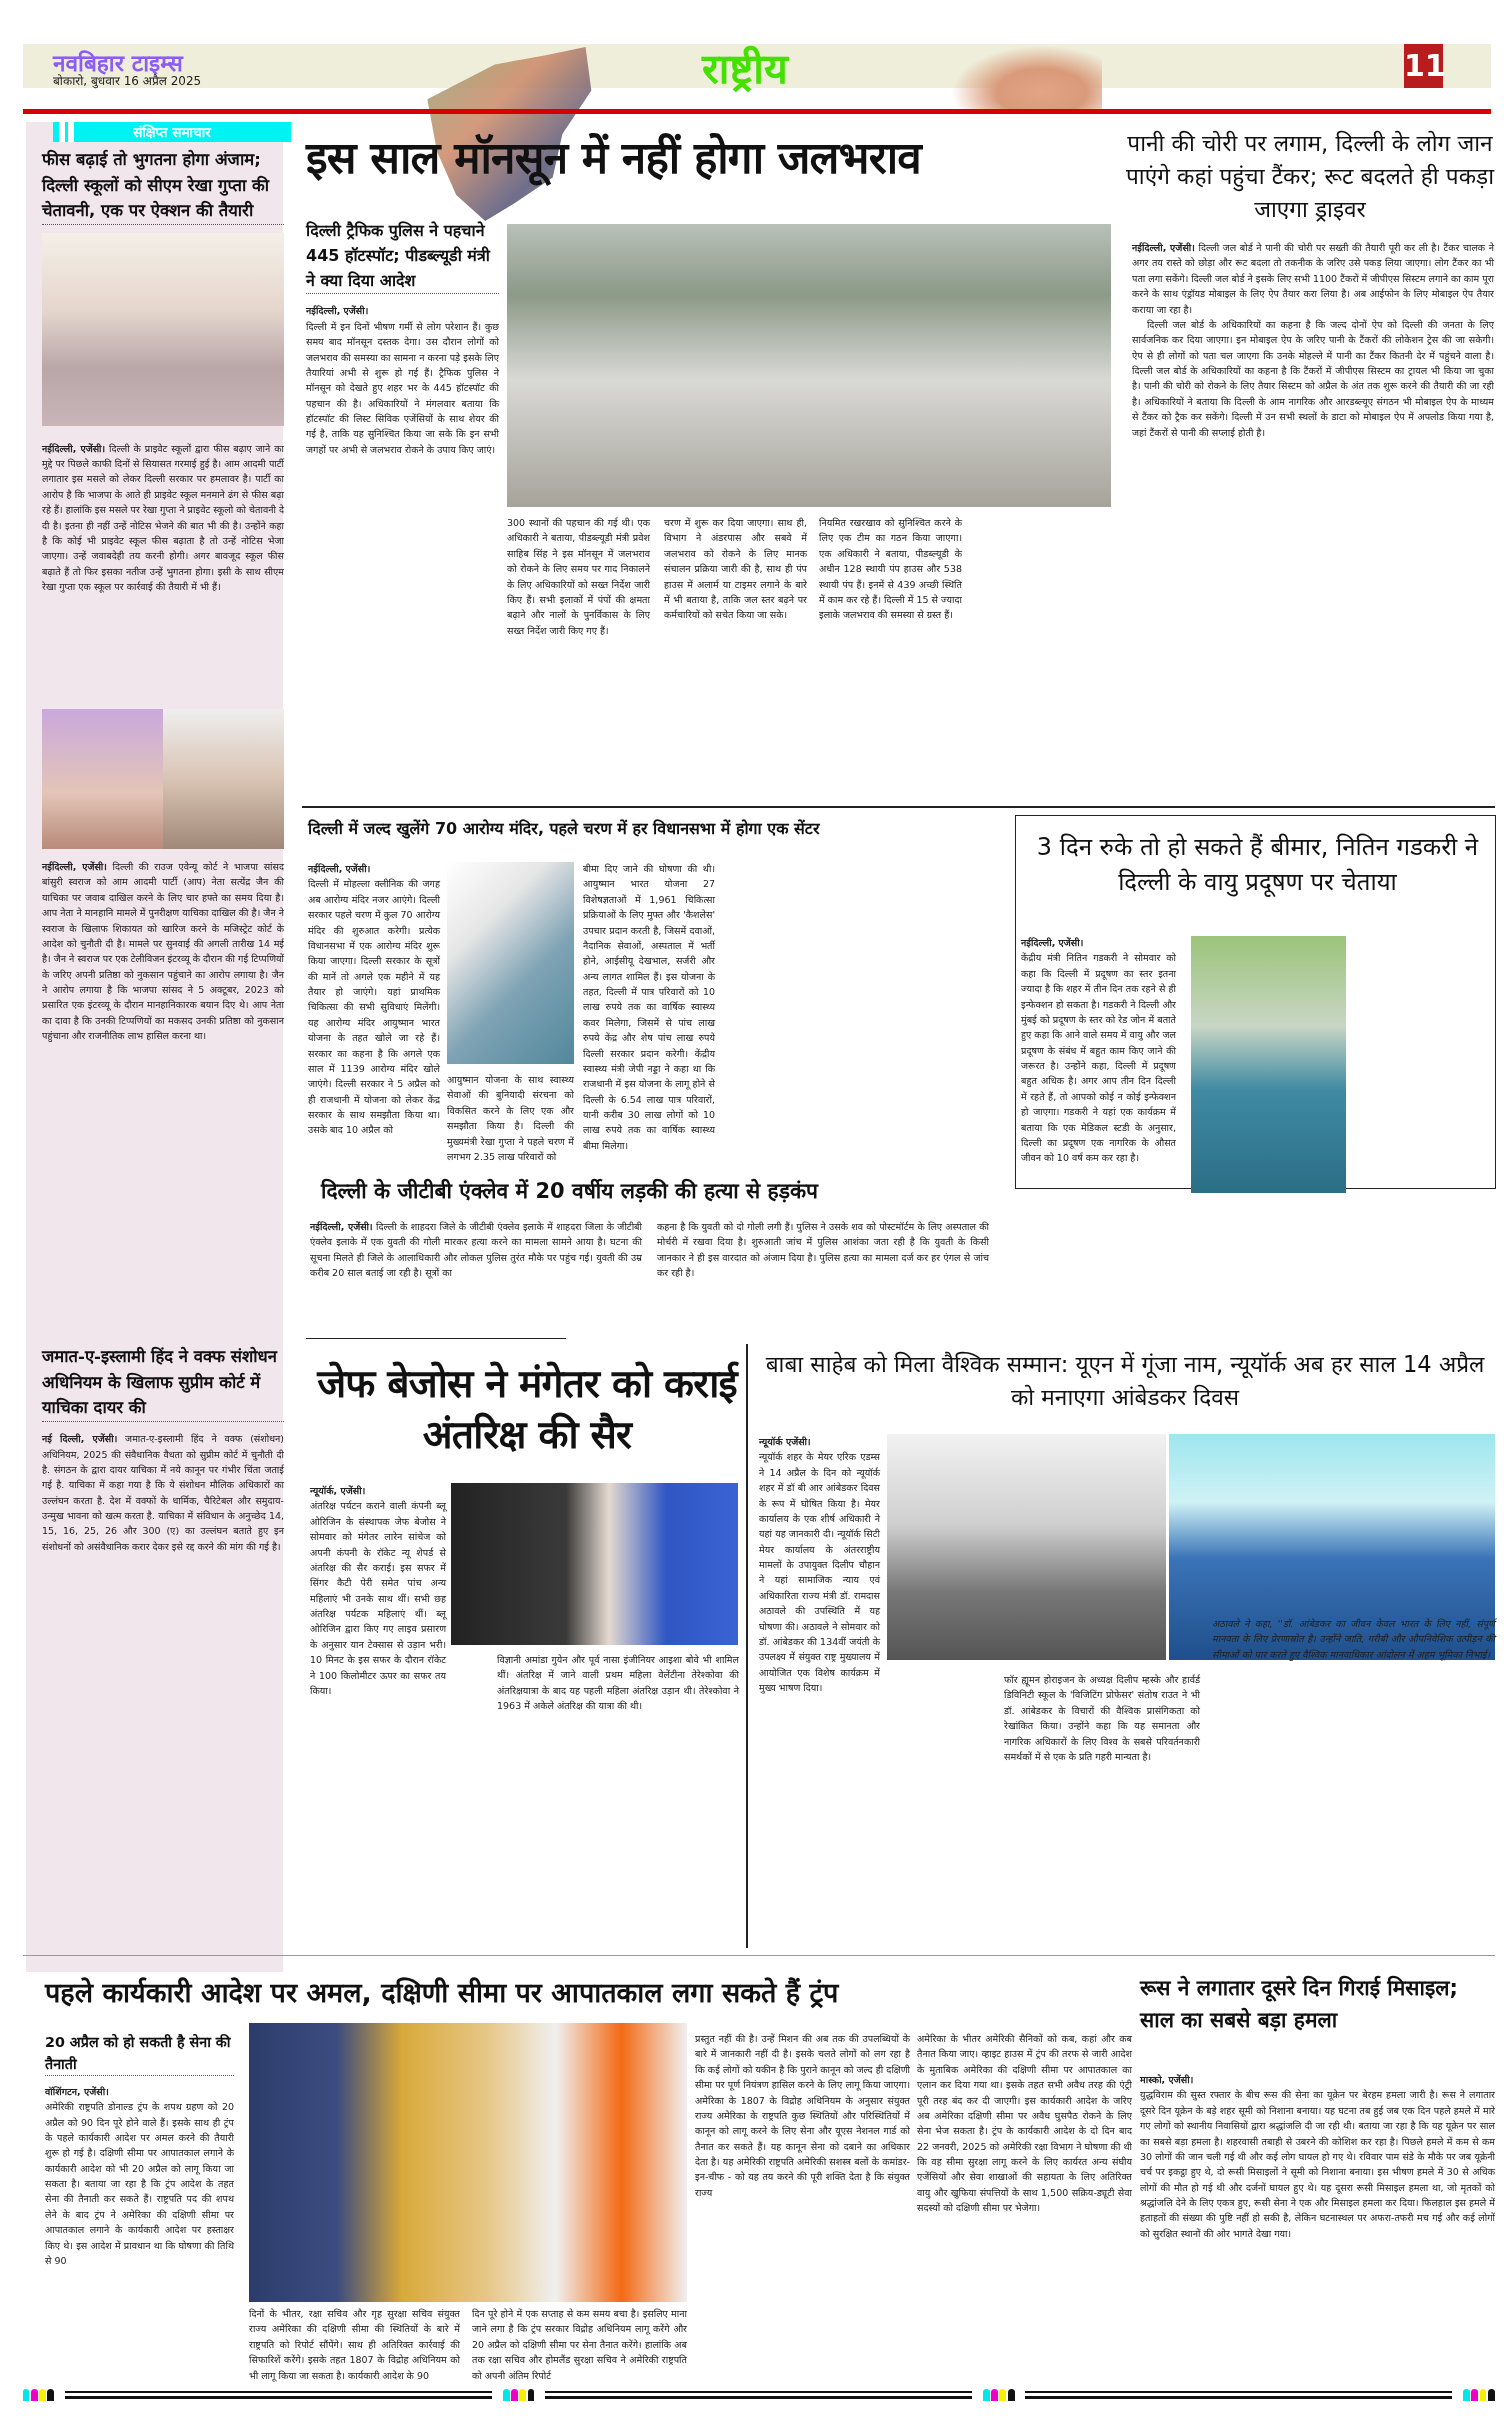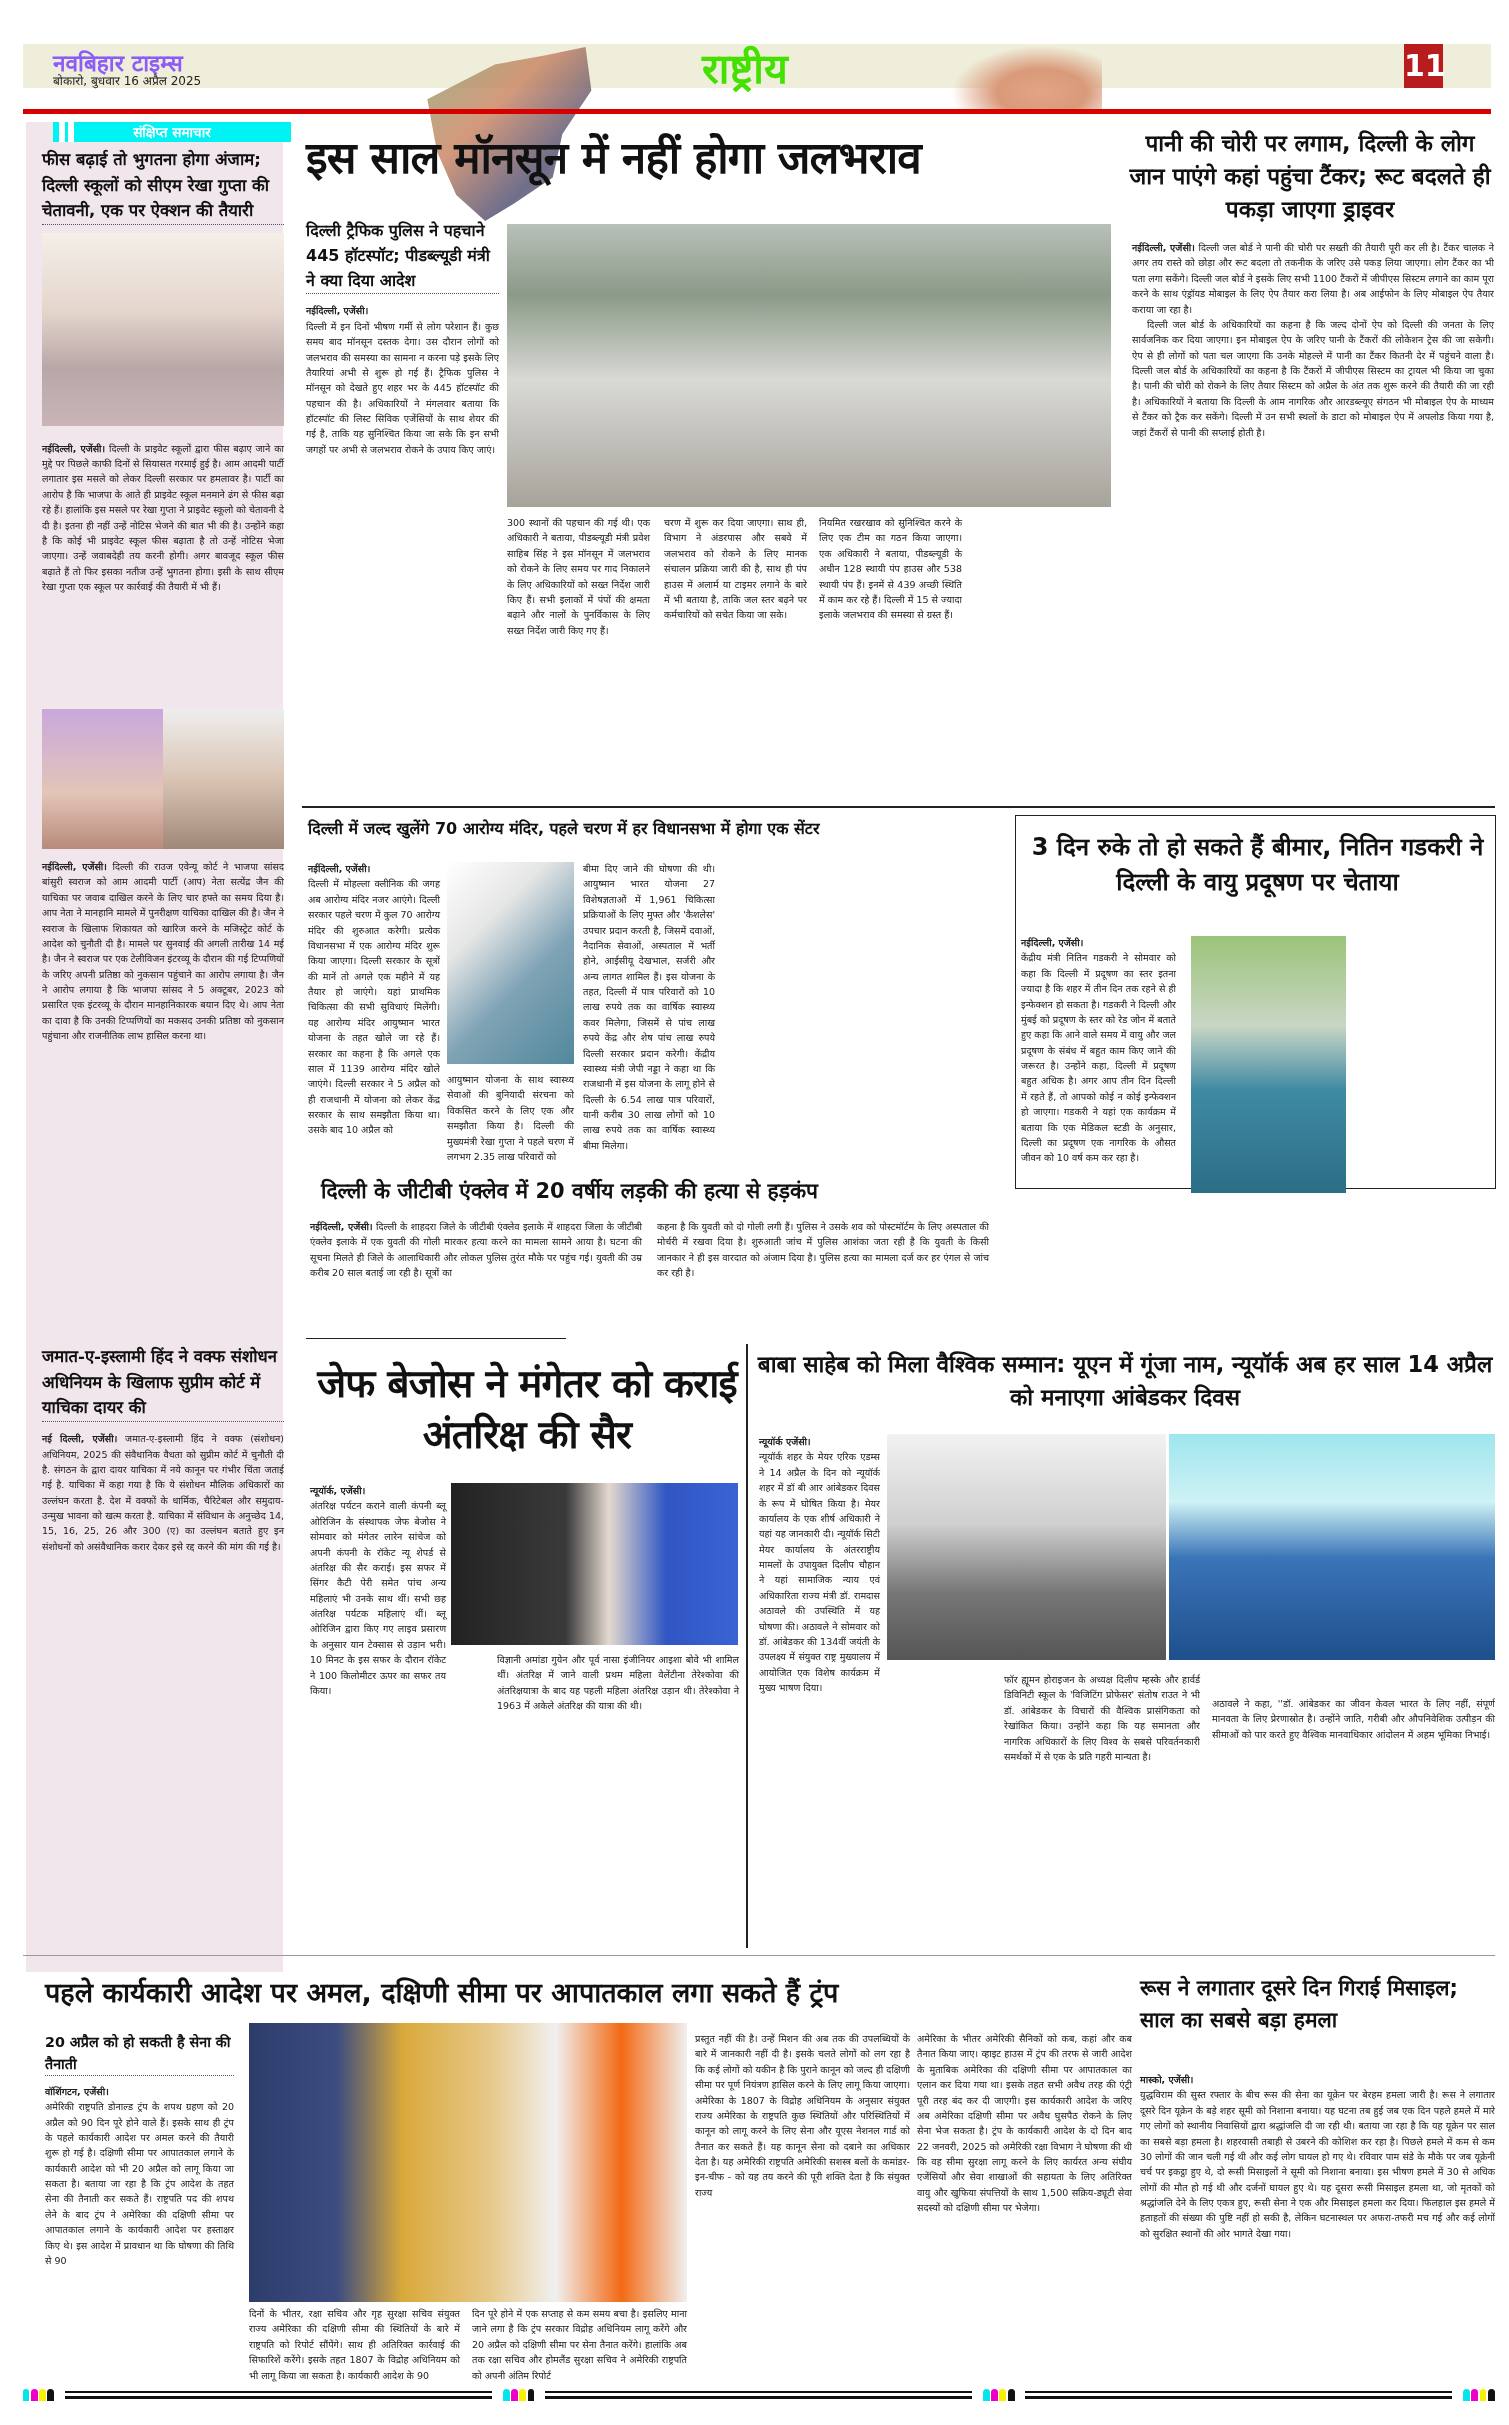--- a/index.html
+++ b/index.html
@@ -16,21 +16,21 @@
 
   .brief { left: 26.4px; top: 122px; width: 257px; height: 1850px; background: #f1e6ec; }
   .brief-tag { left: 53px; top: 122px; width: 238px; height: 20.4px; background: #00f3f3; color: #fff; font-weight: bold; font-size: 13.6px; text-align: center; line-height: 20.4px; }
   .brief-bars { left: 59px; top: 122px; width: 22.6px; height: 20.4px; }
   .brief-bars span { display: inline-block; width: 6px; height: 20.4px; background: #fff; margin-right: 3px; }
   .hl-s { font-weight: bold; font-size: 16.6px; line-height: 1.55; border-bottom: 1.5px dotted #555; }
   .body { font-family: "DejaVu Sans", sans-serif; font-size: 9.5px; line-height: 1.62; text-align: justify; color: #222; }
   .body b { font-weight: bold; }
   .photo { background: #bbb; }
   .hl-big { font-weight: bold; font-size: 44px; line-height: 1.1; letter-spacing: -0.8px; }
-  .hl-mid { font-weight: bold; font-size: 22.6px; line-height: 1.45; }
+  .hl-mid { font-weight: normal; font-size: 22.6px; line-height: 1.45; }
   .hl-sub { font-weight: bold; font-size: 16px; line-height: 1.55; border-bottom: 1.5px dotted #555; }
   .vline { background: #222; width: 1.5px; }
   .hline { background: #222; height: 1.5px; }
   .box { border: 1.5px solid #222; }
   .cmyk { display: flex; align-items: flex-end; gap: 1.5px; }
   .cmyk i { display: block; width: 6.8px; height: 12px; border-radius: 3.8px 3.8px 0 0; }
   .rule3 { height: 7.5px; border-top: 2.3px solid #111; border-bottom: 3px solid #111; }
 </style>
 </head>
 <body>
@@ -106,21 +106,21 @@
 <div class="abs photo" style="left:451px;top:1483px;width:287px;height:162px;background:linear-gradient(90deg,#222 0%,#3a3a3a 40%,#e4d9cf 55%,#2f56c3 75%,#3b63d3 100%);"></div>
 <div class="abs body" style="left:497px;top:1652px;width:242px;">विज्ञानी अमांडा गुयेन और पूर्व नासा इंजीनियर आइशा बोवे भी शामिल थीं। अंतरिक्ष में जाने वाली प्रथम महिला वेलेंटीना तेरेश्कोवा की अंतरिक्षयात्रा के बाद यह पहली महिला अंतरिक्ष उड़ान थी। तेरेश्कोवा ने 1963 में अकेले अंतरिक्ष की यात्रा की थी।</div>
 
 <div class="abs vline" style="left:746px;top:1344px;height:604px;"></div>
 
 <div class="abs hl-mid" style="left:755px;top:1348px;width:740px;text-align:center;font-size:22.6px;">बाबा साहेब को मिला वैश्विक सम्मान: यूएन में गूंजा नाम, न्यूयॉर्क अब हर साल 14 अप्रैल को मनाएगा आंबेडकर दिवस</div>
 <div class="abs body" style="left:759px;top:1434px;width:121px;"><b>न्यूयॉर्क एजेंसी।</b><br><span>न्यूयॉर्क शहर के मेयर एरिक एडम्स ने 14 अप्रैल के दिन को न्यूयॉर्क शहर में डॉ बी आर आंबेडकर दिवस के रूप में घोषित किया है। मेयर कार्यालय के एक शीर्ष अधिकारी ने यहां यह जानकारी दी। न्यूयॉर्क सिटी मेयर कार्यालय के अंतरराष्ट्रीय मामलों के उपायुक्त दिलीप चौहान ने यहां सामाजिक न्याय एवं अधिकारिता राज्य मंत्री डॉ. रामदास अठावले की उपस्थिति में यह घोषणा की। अठावले ने सोमवार को डॉ. आंबेडकर की 134वीं जयंती के उपलक्ष्य में संयुक्त राष्ट्र मुख्यालय में आयोजित एक विशेष कार्यक्रम में मुख्य भाषण दिया।</span></div>
 <div class="abs photo" style="left:887px;top:1434px;width:279px;height:226px;background:linear-gradient(180deg,#f2f2f2 0%,#cfcfcf 40%,#777 70%,#555 100%);filter:grayscale(1);"></div>
 <div class="abs photo" style="left:1169px;top:1434px;width:326px;height:226px;background:linear-gradient(180deg,#9ee6ee 0%,#cff2f5 30%,#3a74b8 55%,#1f4f8c 100%);"></div>
 <div class="abs body" style="left:1004px;top:1672px;width:196px;">फॉर ह्यूमन होराइजन के अध्यक्ष दिलीप म्हस्के और हार्वर्ड डिविनिटी स्कूल के 'विजिटिंग प्रोफेसर' संतोष राउत ने भी डॉ. आंबेडकर के विचारों की वैश्विक प्रासंगिकता को रेखांकित किया। उन्होंने कहा कि यह समानता और नागरिक अधिकारों के लिए विश्व के सबसे परिवर्तनकारी समर्थकों में से एक के प्रति गहरी मान्यता है।</div>
-<div class="abs body" style="left:1212px;top:1696px;width:283px;">अठावले ने कहा, ''डॉ. आंबेडकर का जीवन केवल भारत के लिए नहीं, संपूर्ण मानवता के लिए प्रेरणास्रोत है। उन्होंने जाति, गरीबी और औपनिवेशिक उत्पीड़न की सीमाओं को पार करते हुए वैश्विक मानवाधिकार आंदोलन में अहम भूमिका निभाई।</div>
+<div class="abs body" style="left:1212px;top:1616px;width:283px;font-style:italic;">अठावले ने कहा, ''डॉ. आंबेडकर का जीवन केवल भारत के लिए नहीं, संपूर्ण मानवता के लिए प्रेरणास्रोत है। उन्होंने जाति, गरीबी और औपनिवेशिक उत्पीड़न की सीमाओं को पार करते हुए वैश्विक मानवाधिकार आंदोलन में अहम भूमिका निभाई।</div>
 
 <div class="abs hline" style="left:22.6px;top:1955px;width:1472px;height:0.8px;background:#999;"></div>
 
 <div class="abs" style="left:45px;top:1973px;width:1064px;font-weight:bold;font-size:27px;">पहले कार्यकारी आदेश पर अमल, दक्षिणी सीमा पर आपातकाल लगा सकते हैं ट्रंप</div>
 <div class="abs" style="left:45px;top:2031px;width:189px;">
   <div class="hl-sub" style="font-size:14.3px;">20 अप्रैल को हो सकती है सेना की तैनाती</div>
   <div class="body" style="margin-top:7.5px;"><b>वॉशिंगटन, एजेंसी।</b><br><span>अमेरिकी राष्ट्रपति डोनाल्ड ट्रंप के शपथ ग्रहण को 20 अप्रैल को 90 दिन पूरे होने वाले हैं। इसके साथ ही ट्रंप के पहले कार्यकारी आदेश पर अमल करने की तैयारी शुरू हो गई है। दक्षिणी सीमा पर आपातकाल लगाने के कार्यकारी आदेश को भी 20 अप्रैल को लागू किया जा सकता है। बताया जा रहा है कि ट्रंप आदेश के तहत सेना की तैनाती कर सकते हैं। राष्ट्रपति पद की शपथ लेने के बाद ट्रंप ने अमेरिका की दक्षिणी सीमा पर आपातकाल लगाने के कार्यकारी आदेश पर हस्ताक्षर किए थे। इस आदेश में प्रावधान था कि घोषणा की तिथि से 90</span></div>
 </div>
 <div class="abs photo" style="left:249px;top:2023px;width:438px;height:279px;background:linear-gradient(90deg,#2c3c6a 0%,#3c4c80 20%,#d9a93a 35%,#e7c88a 55%,#f0f0f0 70%,#f36a14 85%,#f0f0f0 100%);"></div>
 <div class="abs body" style="left:249px;top:2306px;width:211px;">दिनों के भीतर, रक्षा सचिव और गृह सुरक्षा सचिव संयुक्त राज्य अमेरिका की दक्षिणी सीमा की स्थितियों के बारे में राष्ट्रपति को रिपोर्ट सौंपेंगे। साथ ही अतिरिक्त कार्रवाई की सिफारिशें करेंगे। इसके तहत 1807 के विद्रोह अधिनियम को भी लागू किया जा सकता है। कार्यकारी आदेश के 90</div>

